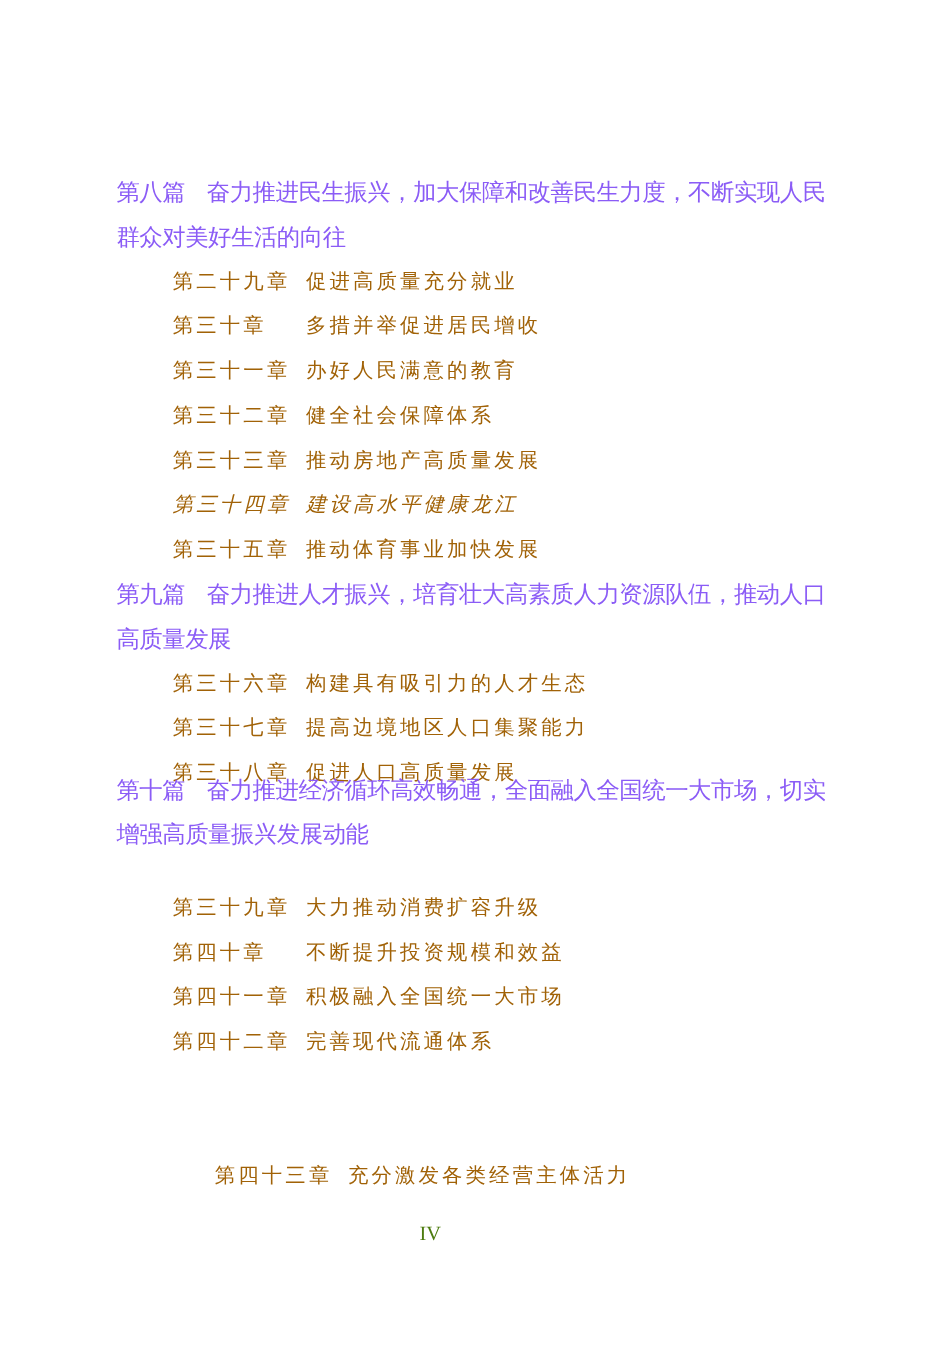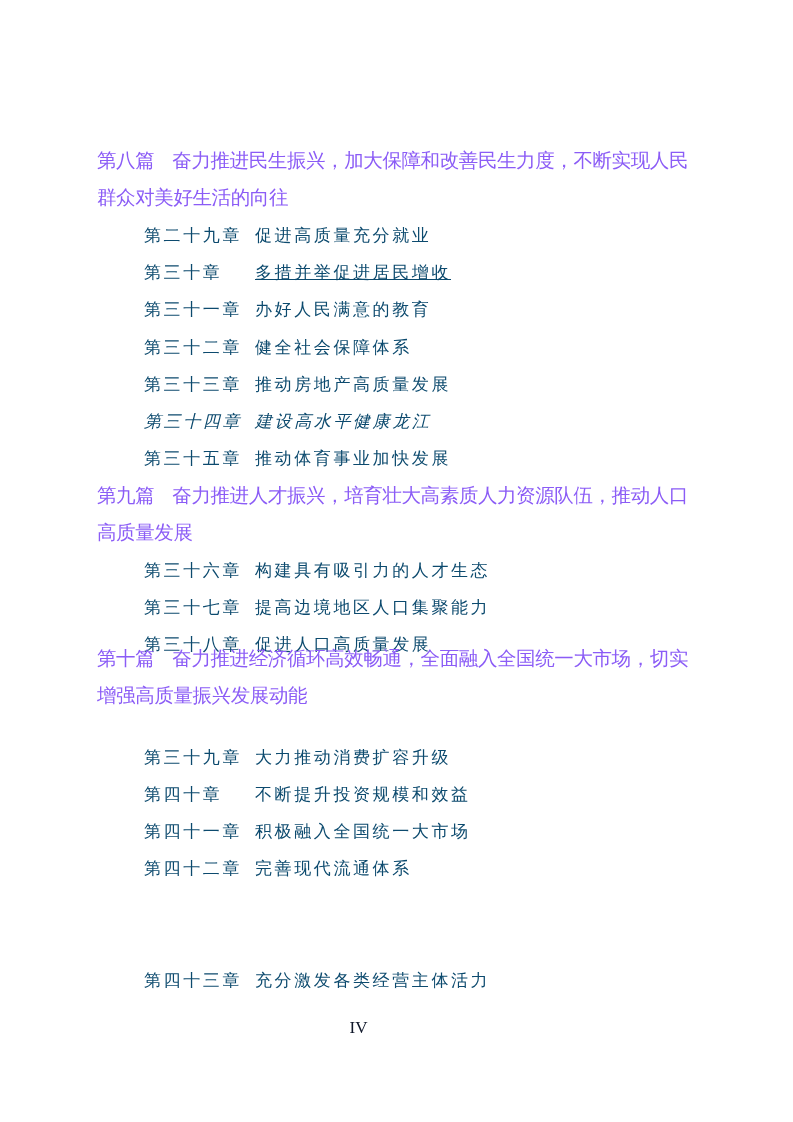--- a/index.html
+++ b/index.html
@@ -31,48 +31,48 @@
       color: #8b5cf6;
     }
     .part .pno { margin-right: 18px; }
     .chapter {
       position: absolute;
       left: 144px;
       font-family: "DejaVu Serif", "Liberation Serif", serif;
       font-size: 17px;
       line-height: 24px;
       letter-spacing: 2.6px;
-      color: #0c4a6e;
+      color: #a16207;
       white-space: nowrap;
     }
     .chapter .cno {
       display: inline-block;
       width: 111px;
     }
     .page-number {
       position: absolute;
       left: 0;
       width: 717px;
       top: 1018px;
       text-align: center;
       font-family: "Liberation Serif", "DejaVu Serif", serif;
       font-size: 17px;
-      color: #0f172a;
+      color: #4d7c0f;
     }
   </style>
 </head>
 <body>
 
 <div class="page">
 
   <div class="part" style="top:142px;">
     <span class="pno">第八篇</span><span>奋力推进民生振兴，加大保障和改善民生力度，不断实现人民群众对美好生活的向往</span>
   </div>
   <div class="chapter" style="top:223px;"><span class="cno">第二十九章</span><span>促进高质量充分就业</span></div>
-  <div class="chapter" style="top:260px;text-decoration:underline;"><span class="cno">第三十章</span><span>多措并举促进居民增收</span></div>
+  <div class="chapter" style="top:260px;"><span class="cno">第三十章</span><span>多措并举促进居民增收</span></div>
   <div class="chapter" style="top:297px;"><span class="cno">第三十一章</span><span>办好人民满意的教育</span></div>
   <div class="chapter" style="top:335px;"><span class="cno">第三十二章</span><span>健全社会保障体系</span></div>
   <div class="chapter" style="top:372px;"><span class="cno">第三十三章</span><span>推动房地产高质量发展</span></div>
   <div class="chapter" style="top:409px;font-style:italic;"><span class="cno">第三十四章</span><span>建设高水平健康龙江</span></div>
   <div class="chapter" style="top:446px;"><span class="cno">第三十五章</span><span>推动体育事业加快发展</span></div>
 
   <div class="part" style="top:477px;">
     <span class="pno">第九篇</span><span>奋力推进人才振兴，培育壮大高素质人力资源队伍，推动人口高质量发展</span>
   </div>
   <div class="chapter" style="top:558px;"><span class="cno">第三十六章</span><span>构建具有吸引力的人才生态</span></div>
@@ -80,16 +80,16 @@
   <div class="chapter" style="top:632px;"><span class="cno">第三十八章</span><span>促进人口高质量发展</span></div>
 
   <div class="part" style="top:640px;">
     <span class="pno">第十篇</span><span>奋力推进经济循环高效畅通，全面融入全国统一大市场，切实增强高质量振兴发展动能</span>
   </div>
   <div class="chapter" style="top:745px;"><span class="cno">第三十九章</span><span>大力推动消费扩容升级</span></div>
   <div class="chapter" style="top:782px;"><span class="cno">第四十章</span><span>不断提升投资规模和效益</span></div>
   <div class="chapter" style="top:819px;"><span class="cno">第四十一章</span><span>积极融入全国统一大市场</span></div>
   <div class="chapter" style="top:856px;"><span class="cno">第四十二章</span><span>完善现代流通体系</span></div>
 
-  <div class="chapter" style="top:968px;"><span class="cno">第四十三章</span><span>充分激发各类经营主体活力</span></div>
+  <div class="chapter" style="top:968px;margin-left:35px;"><span class="cno">第四十三章</span><span>充分激发各类经营主体活力</span></div>
 
   <div class="page-number">IV</div>
 </div>
 
 </body></html>

